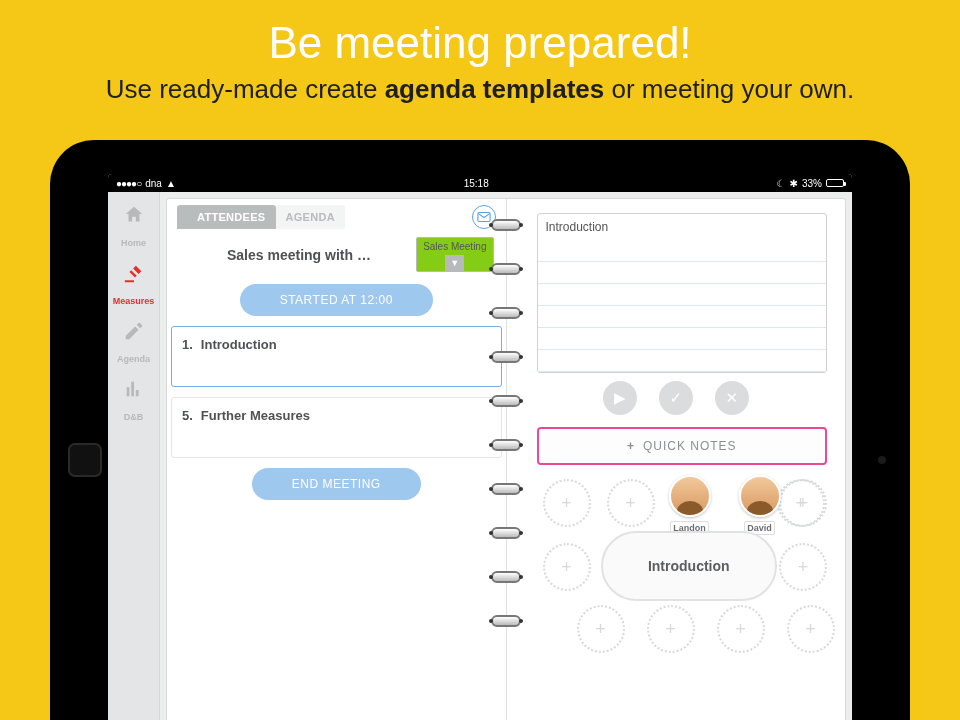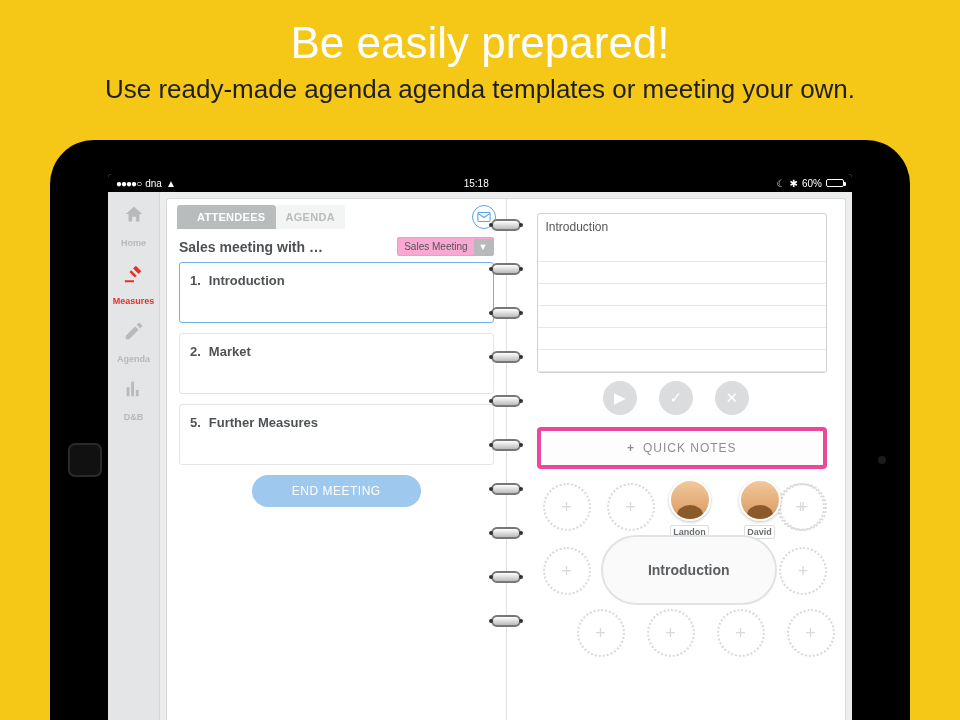--- a/index.html
+++ b/index.html
@@ -18,21 +18,21 @@
     font-weight: 300;
     padding-top: 18px;
   }
   .hero-sub {
     text-align: center;
     color: #1f1f1f;
     font-size: 26px;
     font-weight: 400;
     margin-top: 6px;
   }
-  .hero-sub b { font-weight: 400; text-align: center; }
+  .hero-sub b { font-weight: 700; text-align: center; }
 
   .tablet {
     position: absolute;
     left: 50%;
     top: 140px;
     transform: translateX(-50%);
     width: 860px;
     height: 640px;
     background: #000;
     border-radius: 44px;
@@ -189,30 +189,31 @@
   }
 
   .meeting-row {
     display:flex;align-items:center;
     padding:8px 12px 6px;
     gap:6px;
   }
   .meeting-title {
     font-size:14px;font-weight:700;color:#4e5254;
     flex:1;
-    white-space:nowrap;overflow:hidden;text-overflow:ellipsis;
+    white-space:nowrap;overflow:hidden;text-overflow:ellipsis;margin-left:48px;
   }
   .template-select {
     display:flex;align-items:center;
     border:1px solid #b7b9ba;
     border-radius:2px;
     font-size:10px;
     color:#555;
-    background:#f9a8d4;
-    cursor:pointer;
+    background:#84cc16;
+    cursor:pointer;
+    flex-direction:column;
   }
   .template-select .sel-lbl { padding:3px 6px; }
   .template-select .sel-caret {
     background:#b7b9ba;color:#fff;
     padding:3px 5px;
     font-size:9px;
   }
 
   .pill-btn {
     margin:6px auto 10px;
@@ -221,21 +222,21 @@
     color:#fff;
     border:none;
     border-radius:18px;
     padding:9px 40px;
     font-size:12px;
     font-weight:400;
     letter-spacing:0.5px;
     cursor:pointer;
   }
 
-  .agenda-list { padding:0 12px; }
+  .agenda-list { padding:0 4px; }
   .agenda-item {
     border:1px solid #e4e5e5;
     border-radius:3px;
     padding:10px 10px 34px;
     margin-bottom:10px;
     font-size:13px;
     font-weight:700;
     color:#4e5254;
     cursor:pointer;
     background:#fff;
@@ -267,21 +268,21 @@
   }
   .round-btn {
     width:34px;height:34px;border-radius:50%;
     background:#dadcdd;
     display:flex;align-items:center;justify-content:center;
     color:#fff;font-size:15px;cursor:pointer;
   }
 
   .quick-notes {
     margin:6px 18px 10px 30px;
-    border:4px solid #ec4899;
+    border:2px solid #ec4899;
     border-radius:4px;
     text-align:center;
     padding:10px;
     font-size:12px;
     color:#8c8f90;
     letter-spacing:1px;
     cursor:pointer;
     background:#fdfdfd;
   }
   .quick-notes .plus{font-weight:700;margin-right:8px;}
@@ -345,41 +346,41 @@
     background:#fafafa;
     display:flex;align-items:center;justify-content:center;
     font-size:14px;font-weight:700;color:#5b5e60;
   }
 
   svg.ico-svg{width:22px;height:22px;display:block;margin:0 auto;}
 </style>
 </head>
 <body>
 
-<div class="hero-title">Be easily prepared!</div>
+<div class="hero-title">Be meeting prepared!</div>
 <div class="hero-sub">
-  <span>Use ready-made agenda </span><b>agenda templates</b><span> or meeting your own.</span>
+  <span>Use ready-made create </span><b>agenda templates</b><span> or meeting your own.</span>
 </div>
 
 <div class="tablet">
   <div class="home-btn"></div>
   <div class="camera"></div>
   <div class="screen">
 
     <div class="statusbar">
       <div class="sb-left">
         <span class="dots">●●●●○</span>
         <span>dna</span>
         <span>▲</span>
       </div>
       <div>15:18</div>
       <div class="sb-right">
         <span>☾</span>
         <span>✱</span>
-        <span>60%</span>
+        <span>33%</span>
         <span class="battery"><span class="battery-fill"></span></span>
       </div>
     </div>
 
     <div class="app">
       <div class="sidebar">
         <div class="sb-item">
           <span class="ico">
             <svg class="ico-svg" viewBox="0 0 24 24" fill="currentColor">
                 <path d="M12 3l9 8h-3v8h-4v-5h-4v5H6v-8H3z"></path>
@@ -428,27 +429,25 @@
           </div>
 
           <div class="meeting-row">
             <div class="meeting-title">Sales meeting with …</div>
             <div class="template-select">
               <span class="sel-lbl">Sales Meeting</span>
               <span class="sel-caret">▼</span>
             </div>
           </div>
 
+          <button class="pill-btn">STARTED AT 12:00</button>
 
           <div class="agenda-list">
             <div class="agenda-item selected">
               <span class="num">1.</span><span>Introduction</span>
-            </div>
-            <div class="agenda-item">
-              <span class="num">2.</span><span>Market</span>
             </div>
             <div class="agenda-item">
               <span class="num">5.</span><span>Further Measures</span>
             </div>
           </div>
 
           <button class="pill-btn">END MEETING</button>
         </div>
 
         <div class="page right">

